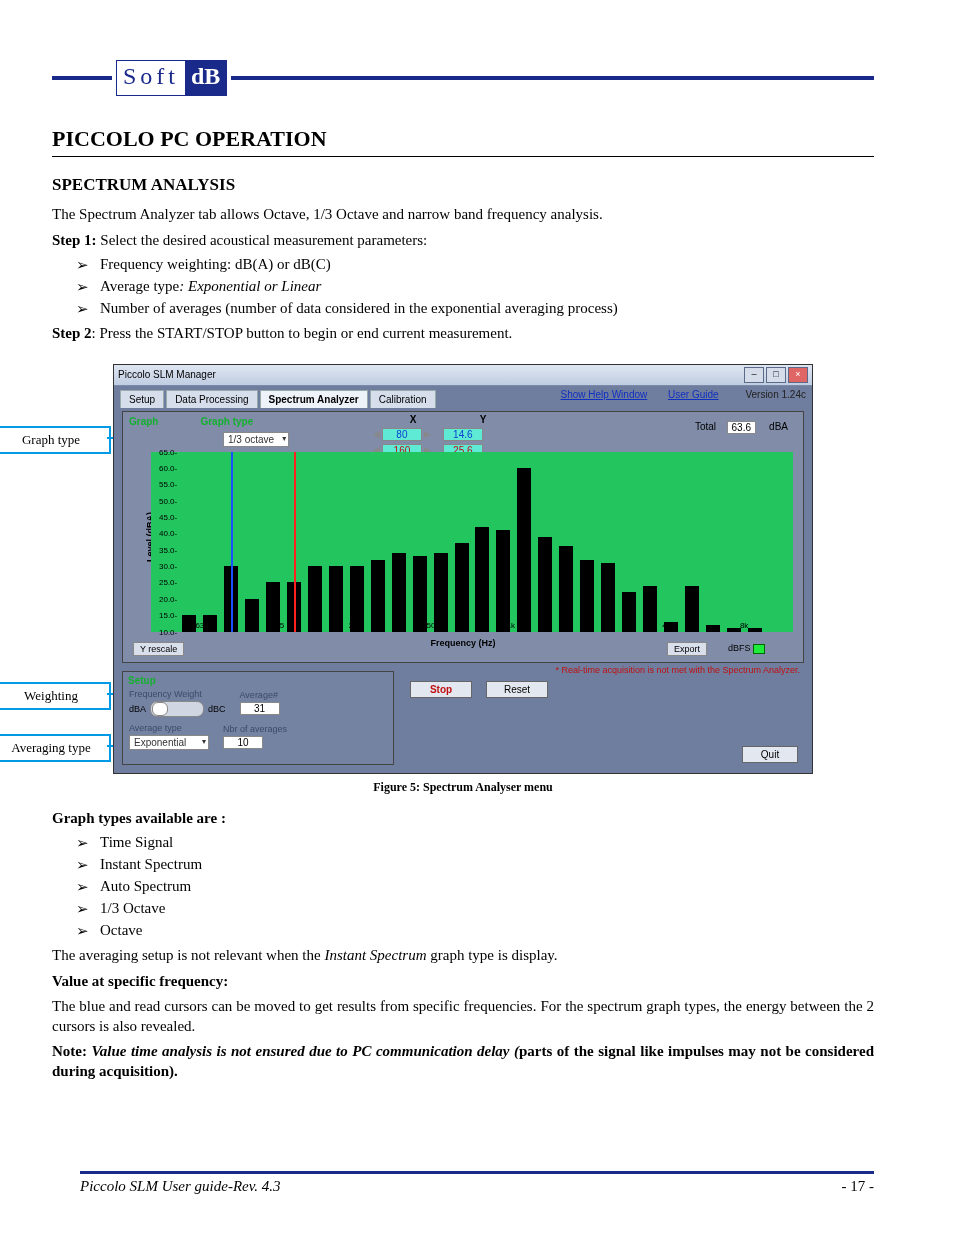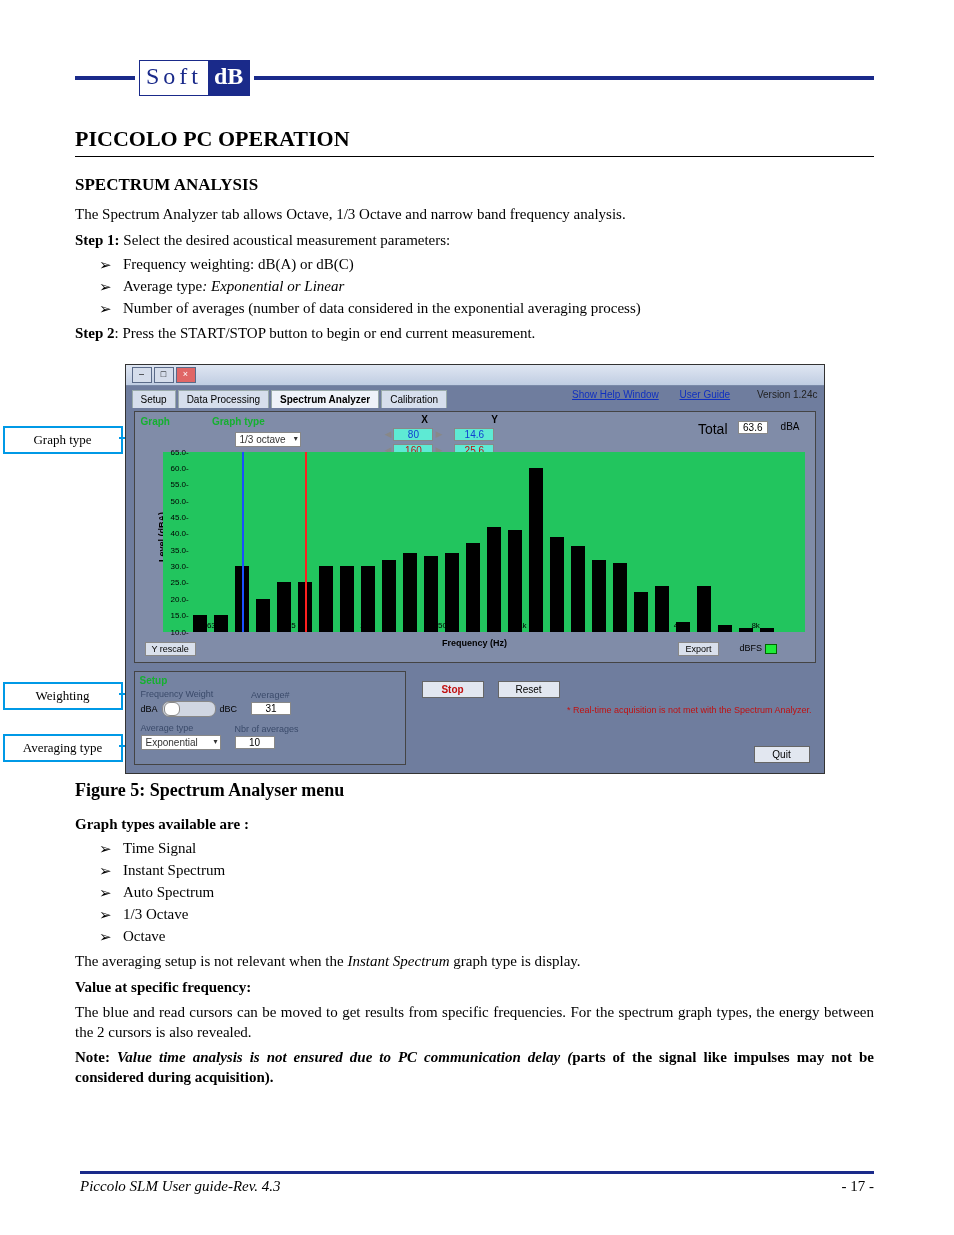--- a/index.html
+++ b/index.html
@@ -5,21 +5,21 @@
   body {
     margin: 0;
     font-family: "Times New Roman", serif;
     background: #fff;
     color: #000;
   }
   .page {
     width: 954px;
     height: 1235px;
     box-sizing: border-box;
-    padding: 60px 80px 40px 75px;
+    padding: 60px 80px 40px 52px;
     position: relative;
   }
   .header-row { display: flex; align-items: center; margin-bottom: 30px; }
   .header-line { height: 4px; background: #1a2a8a; }
   .header-line.left { width: 60px; margin-right: 4px; }
   .header-line.right { flex: 1; margin-left: 4px; }
   .logo {
     display: flex; align-items: stretch; height: 34px;
     border: 1px solid #1a2a8a;
   }
@@ -27,21 +27,21 @@
   .logo-db   { color: #fff; background: #1a2a8a; font-family: Georgia, serif; font-size: 24px; font-weight: bold; padding: 2px 6px; }
   h1 { font-size: 22px; font-weight: bold; margin: 10px 0 4px 0; }
   .title-rule { height: 1px; background: #000; margin-bottom: 18px; }
   h2 { font-size: 17px; font-weight: bold; margin: 0 0 10px 0; }
   p  { font-size: 15px; margin: 6px 0; line-height: 1.3; }
   .just { text-align: justify; }
   .bullets { margin: 6px 0; }
   .bullet-row { display: flex; font-size: 15px; margin: 4px 0 4px 24px; }
   .bullet-row .mark { width: 24px; color:#000; }
   .ital { font-style: italic; }
-  .figure-caption { font-size: 18px; font-weight: bold; margin-top: 6px; }
+  .figure-caption { text-align: center; font-size: 12px; font-weight: bold; margin-top: 6px; }
   .footer-rule { height: 3px; background: #1a2a8a; margin-top: auto; }
   .footer-row { display: flex; justify-content: space-between; font-size: 15px; margin-top: 4px; font-style: italic; }
   .footer-row .pn { font-style: normal; }
   
   .shot-area { position: relative; width: 700px; height: 410px; margin: 20px auto 0 auto; }
   .callout { position: absolute; border: 2px solid #0099e6; font-size: 13px; text-align: center; background:#fff; }
   .callout.gt { left: -122px; top: 62px; width: 116px; height: 24px; line-height: 24px; }
   .callout.wt { left: -122px; top: 318px; width: 116px; height: 24px; line-height: 24px; }
   .callout.at { left: -122px; top: 370px; width: 116px; height: 24px; line-height: 24px; }
   .callout-line { position:absolute; height:2px; background:#0099e6; }
@@ -75,34 +75,34 @@
   .bar{ position:absolute; bottom:0; width:14px; background:#000;}
   .cursorV{ position:absolute; top:0; bottom:0; width:2px;}
   .cursorV.blue{ background:#1a50ff;}
   .cursorV.red { background:#ff2020;}
   .xt{ position:absolute; bottom:2px; font-size:8px; transform:translateX(-50%);}
   .xlabel{ position:absolute; bottom:0; left:50%; transform:translateX(-50%); font-size:9px; font-weight:bold;}
   .ybtn{ position:absolute; left:10px; bottom:6px; background:#d9e0ec; border:1px solid #888; font-size:9px; padding:1px 6px;}
   .expbtn{ position:absolute; right:96px; bottom:6px; background:#d9e0ec; border:1px solid #888; font-size:9px; padding:1px 6px;}
   .dbfs{ position:absolute; right:38px; bottom:8px; font-size:9px;}
   .dbfs-led{ display:inline-block; width:10px; height:8px; background:#1eec3a; border:1px solid #060; vertical-align:middle;}
-  .warn{ position:absolute; right:12px; top:300px; color:#c01010; font-size:9px;margin-top:40px;}
+  .warn{ position:absolute; right:12px; top:300px; color:#c01010; font-size:9px;}
   .setupbox{ position:absolute; left:8px; top:306px; width:270px; height:92px; border:1px solid #444; background:#7583a2;}
   .setupbox .hdr{ color:#16b030; font-weight:bold; padding:3px 5px; font-size:10px;}
   .setupbox .row{ display:flex; gap:14px; padding:0 6px; align-items:center;}
   .setupbox .cell{ display:flex; flex-direction:column; gap:2px;}
   .clabel{ color:#3a4a6a; font-size:9px;}
   .toggle{ width:52px; height:14px; background:#d0d6e2; border:1px solid #888; border-radius:7px; position:relative; font-size:8px;}
   .toggle:before{content:""; position:absolute; width:14px; height:12px; left:1px; top:0; background:#fff; border:1px solid #888; border-radius:6px;}
   .numf{ width:38px; text-align:center; background:#fff; border:1px solid #888; font-size:10px;}
   .actbtn{ width:60px; text-align:center; background:#e2e7f0; border:1px solid #666; font-size:10px; padding:2px 0;}
   .actcol{ position:absolute; left:296px; top:316px; display:flex; flex-direction:row; gap:14px;}
   .stop{ color:#c01010; font-weight:bold;}
   .quitbtn{ position:absolute; right:14px; bottom:10px; width:54px; text-align:center; background:#e2e7f0; border:1px solid #666; font-size:10px; padding:2px 0;}
-  .totallbl{ position:absolute; right:96px; top:56px; font-size:14px;}
+  .totallbl{ position:absolute; right:96px; top:56px; font-size:10px;}
   .totalval{ position:absolute; right:56px; top:56px; font-size:10px; background:#fff; border:1px solid #888; padding:0 4px;}
   .totalunit{ position:absolute; right:24px; top:56px; font-size:10px;}
 </style>
 </head>
 <body>
 
 <div class="page">
   <div class="header-row">
     <div class="header-line left"></div>
     <div class="logo">
@@ -143,20 +143,21 @@
   <div class="shot-area">
     <div class="callout gt">Graph type</div>
     <div class="callout-line gt"></div>
     <div class="callout wt">Weighting</div>
     <div class="callout-line wt"></div>
     <div class="callout at">Averaging type</div>
     <div class="callout-line at"></div>
 
     <div class="win">
       <div class="titlebar">
+        <span class="t">Piccolo SLM Manager</span>
         <span class="winbtn">–</span>
         <span class="winbtn">□</span>
         <span class="winbtn close">×</span>
       </div>
       <div class="tabbar">
         <div class="tab">Setup</div>
         <div class="tab">Data Processing</div>
         <div class="tab active">Spectrum Analyzer</div>
         <div class="tab">Calibration</div>
       </div>

